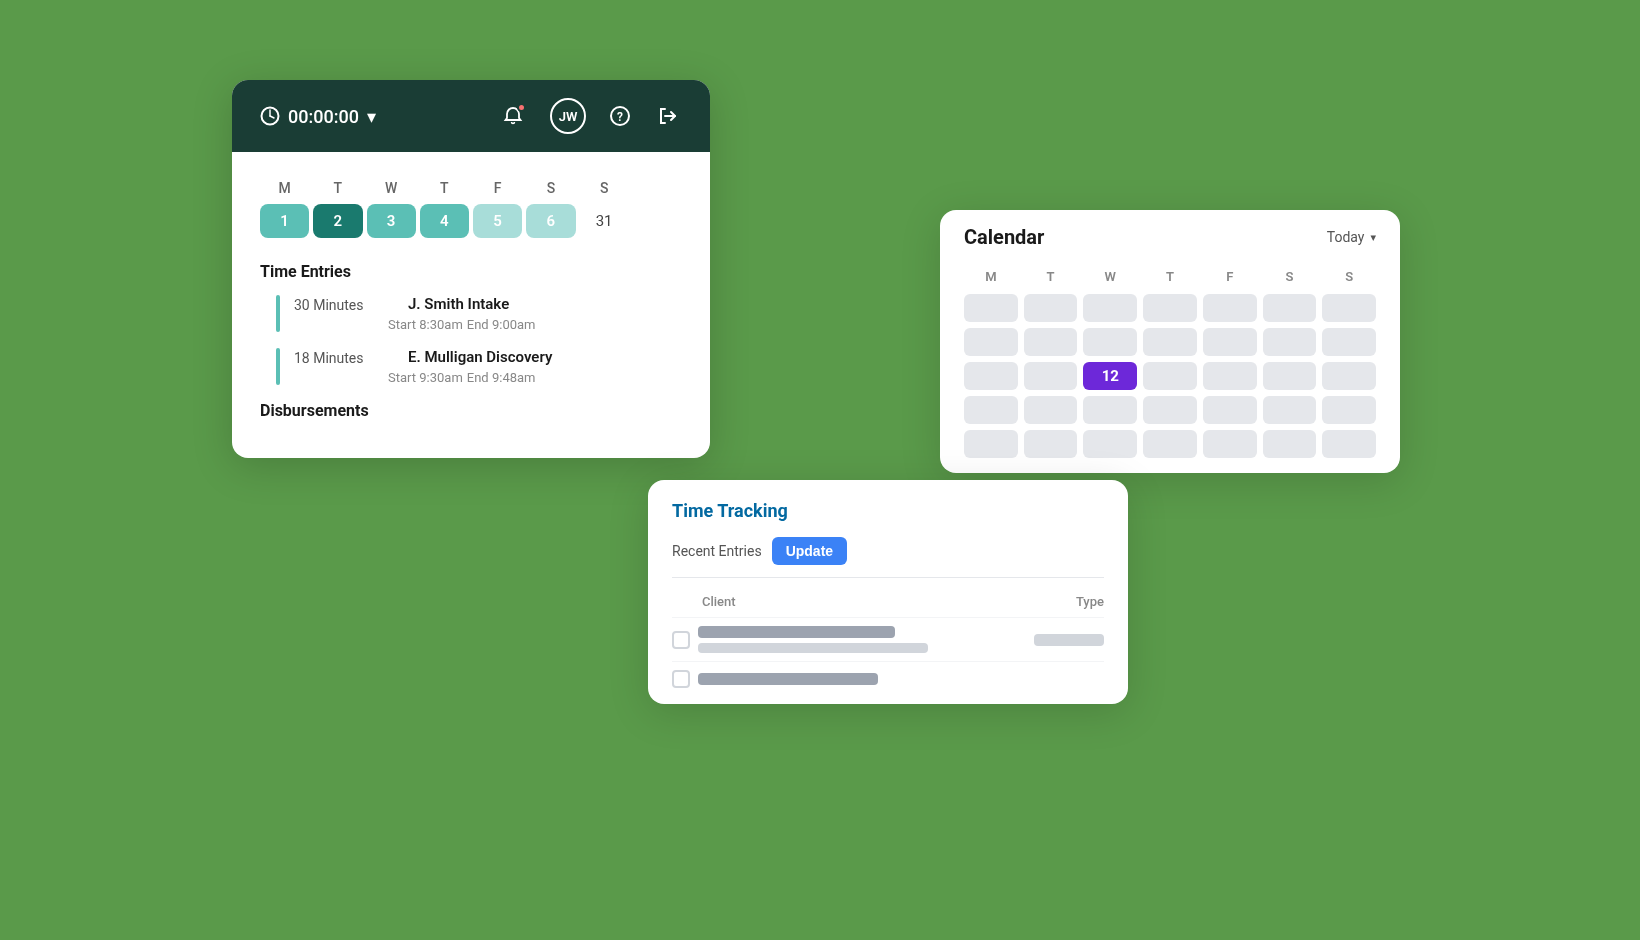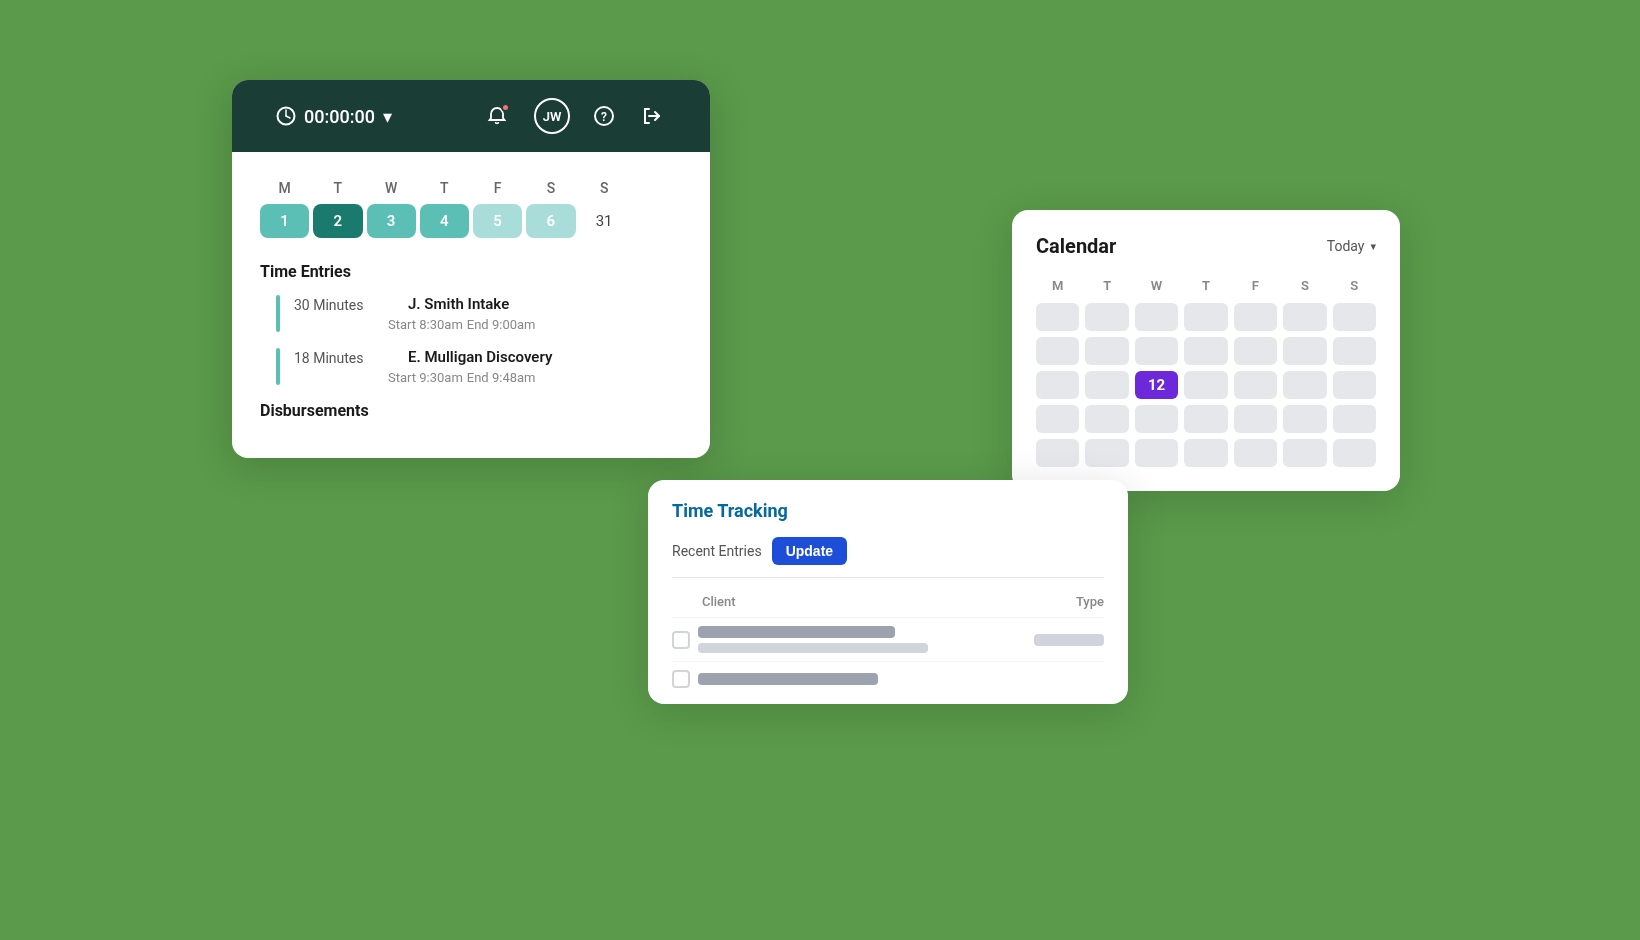--- a/index.html
+++ b/index.html
@@ -20,21 +20,21 @@
       top: 80px;
       width: 478px;
       background: #fff;
       border-radius: 16px;
       box-shadow: 0 8px 40px rgba(0,0,0,0.18);
       overflow: hidden;
     }
 
     .timesheet-header {
       background: #1a3d35;
-      padding: 18px 44px;
+      padding: 18px 28px;
       display: flex;
       align-items: center;
       gap: 20px;
     }
 
     .timer-display {
       display: flex;
       align-items: center;
       gap: 8px;
       color: #fff;
@@ -203,25 +203,25 @@
     }
 
     .disbursements-section {
     }
 
     
     .calendar-card {
       position: absolute;
       right: 240px;
       top: 210px;
-      width: 388px;
+      width: 460px;
       background: #fff;
       border-radius: 16px;
       box-shadow: 0 8px 40px rgba(0,0,0,0.15);
-      padding: 24px 24px;
+      padding: 15px 24px;
     }
 
     .calendar-header {
       display: flex;
       align-items: center;
       justify-content: space-between;
       margin-bottom: 16px;
     }
 
     .calendar-title {
@@ -304,21 +304,21 @@
       margin-bottom: 12px;
     }
 
     .tt-tab {
       font-size: 14px;
       color: #555;
       cursor: pointer;
     }
 
     .tt-tab-btn {
-      background: #1d4ed8;
+      background: #3b82f6;
       color: #fff;
       border: none;
       border-radius: 6px;
       padding: 6px 14px;
       font-size: 14px;
       font-weight: 600;
       cursor: pointer;
     }
 
     .tt-col-headers {

